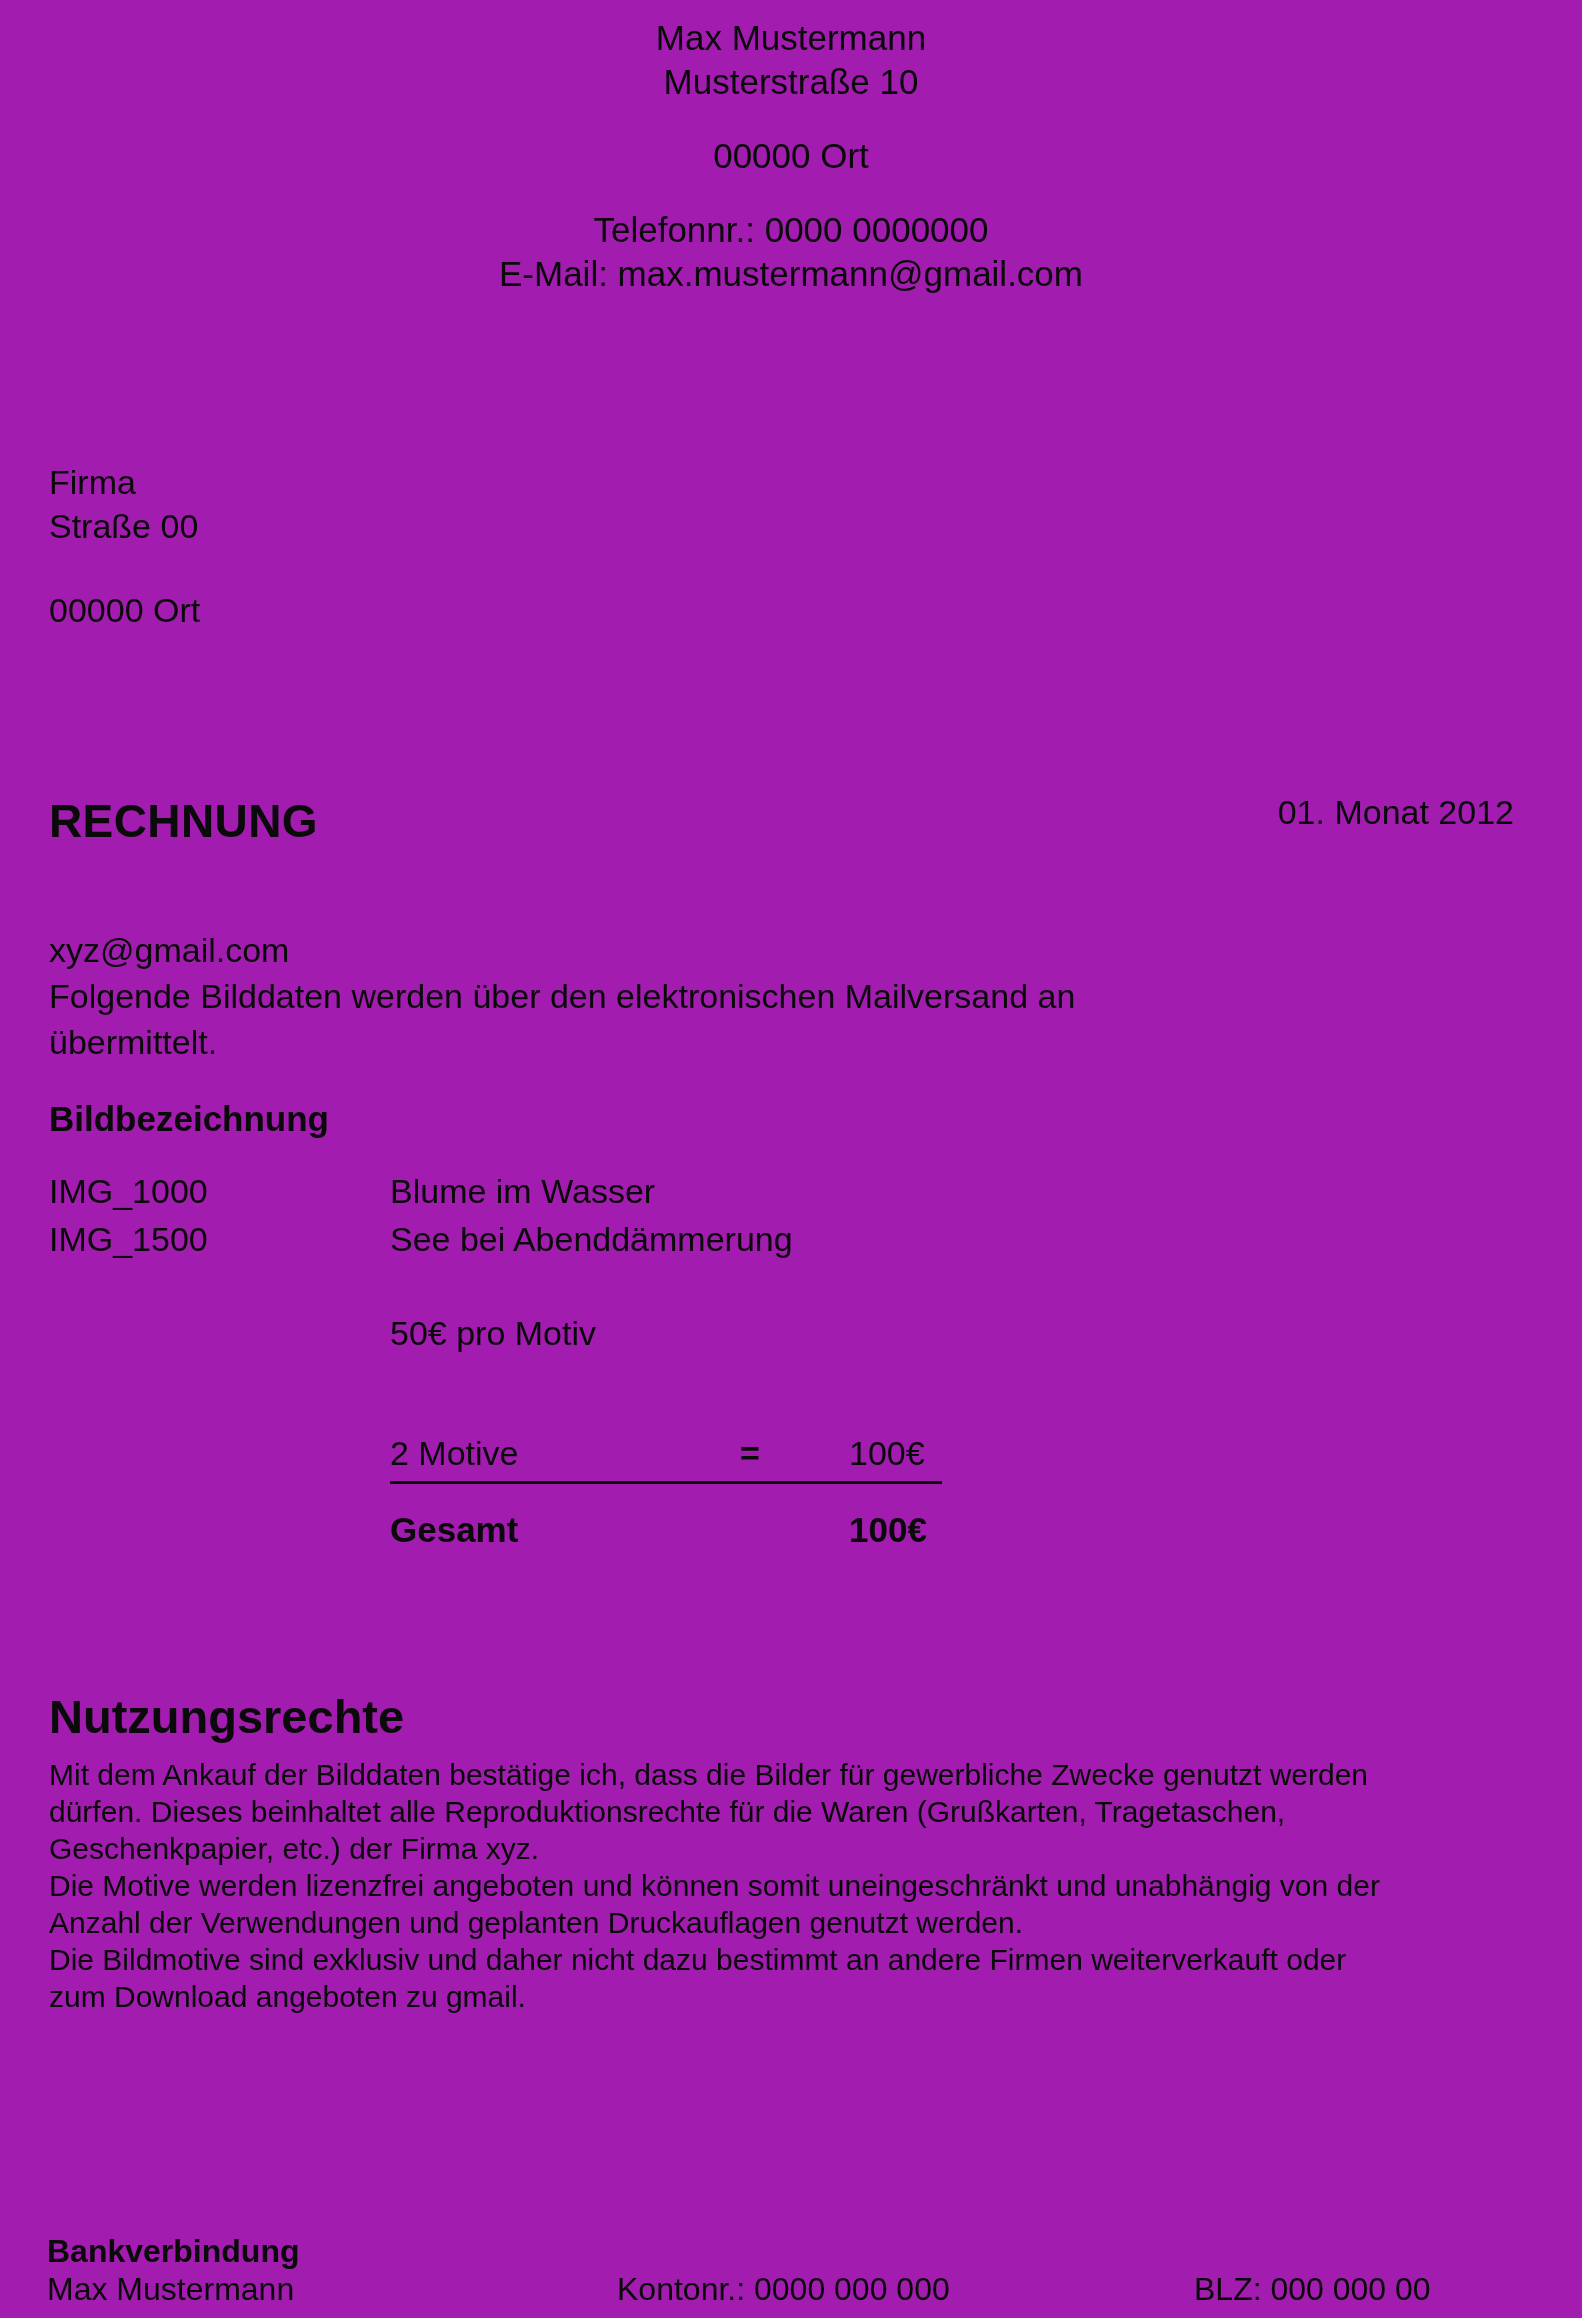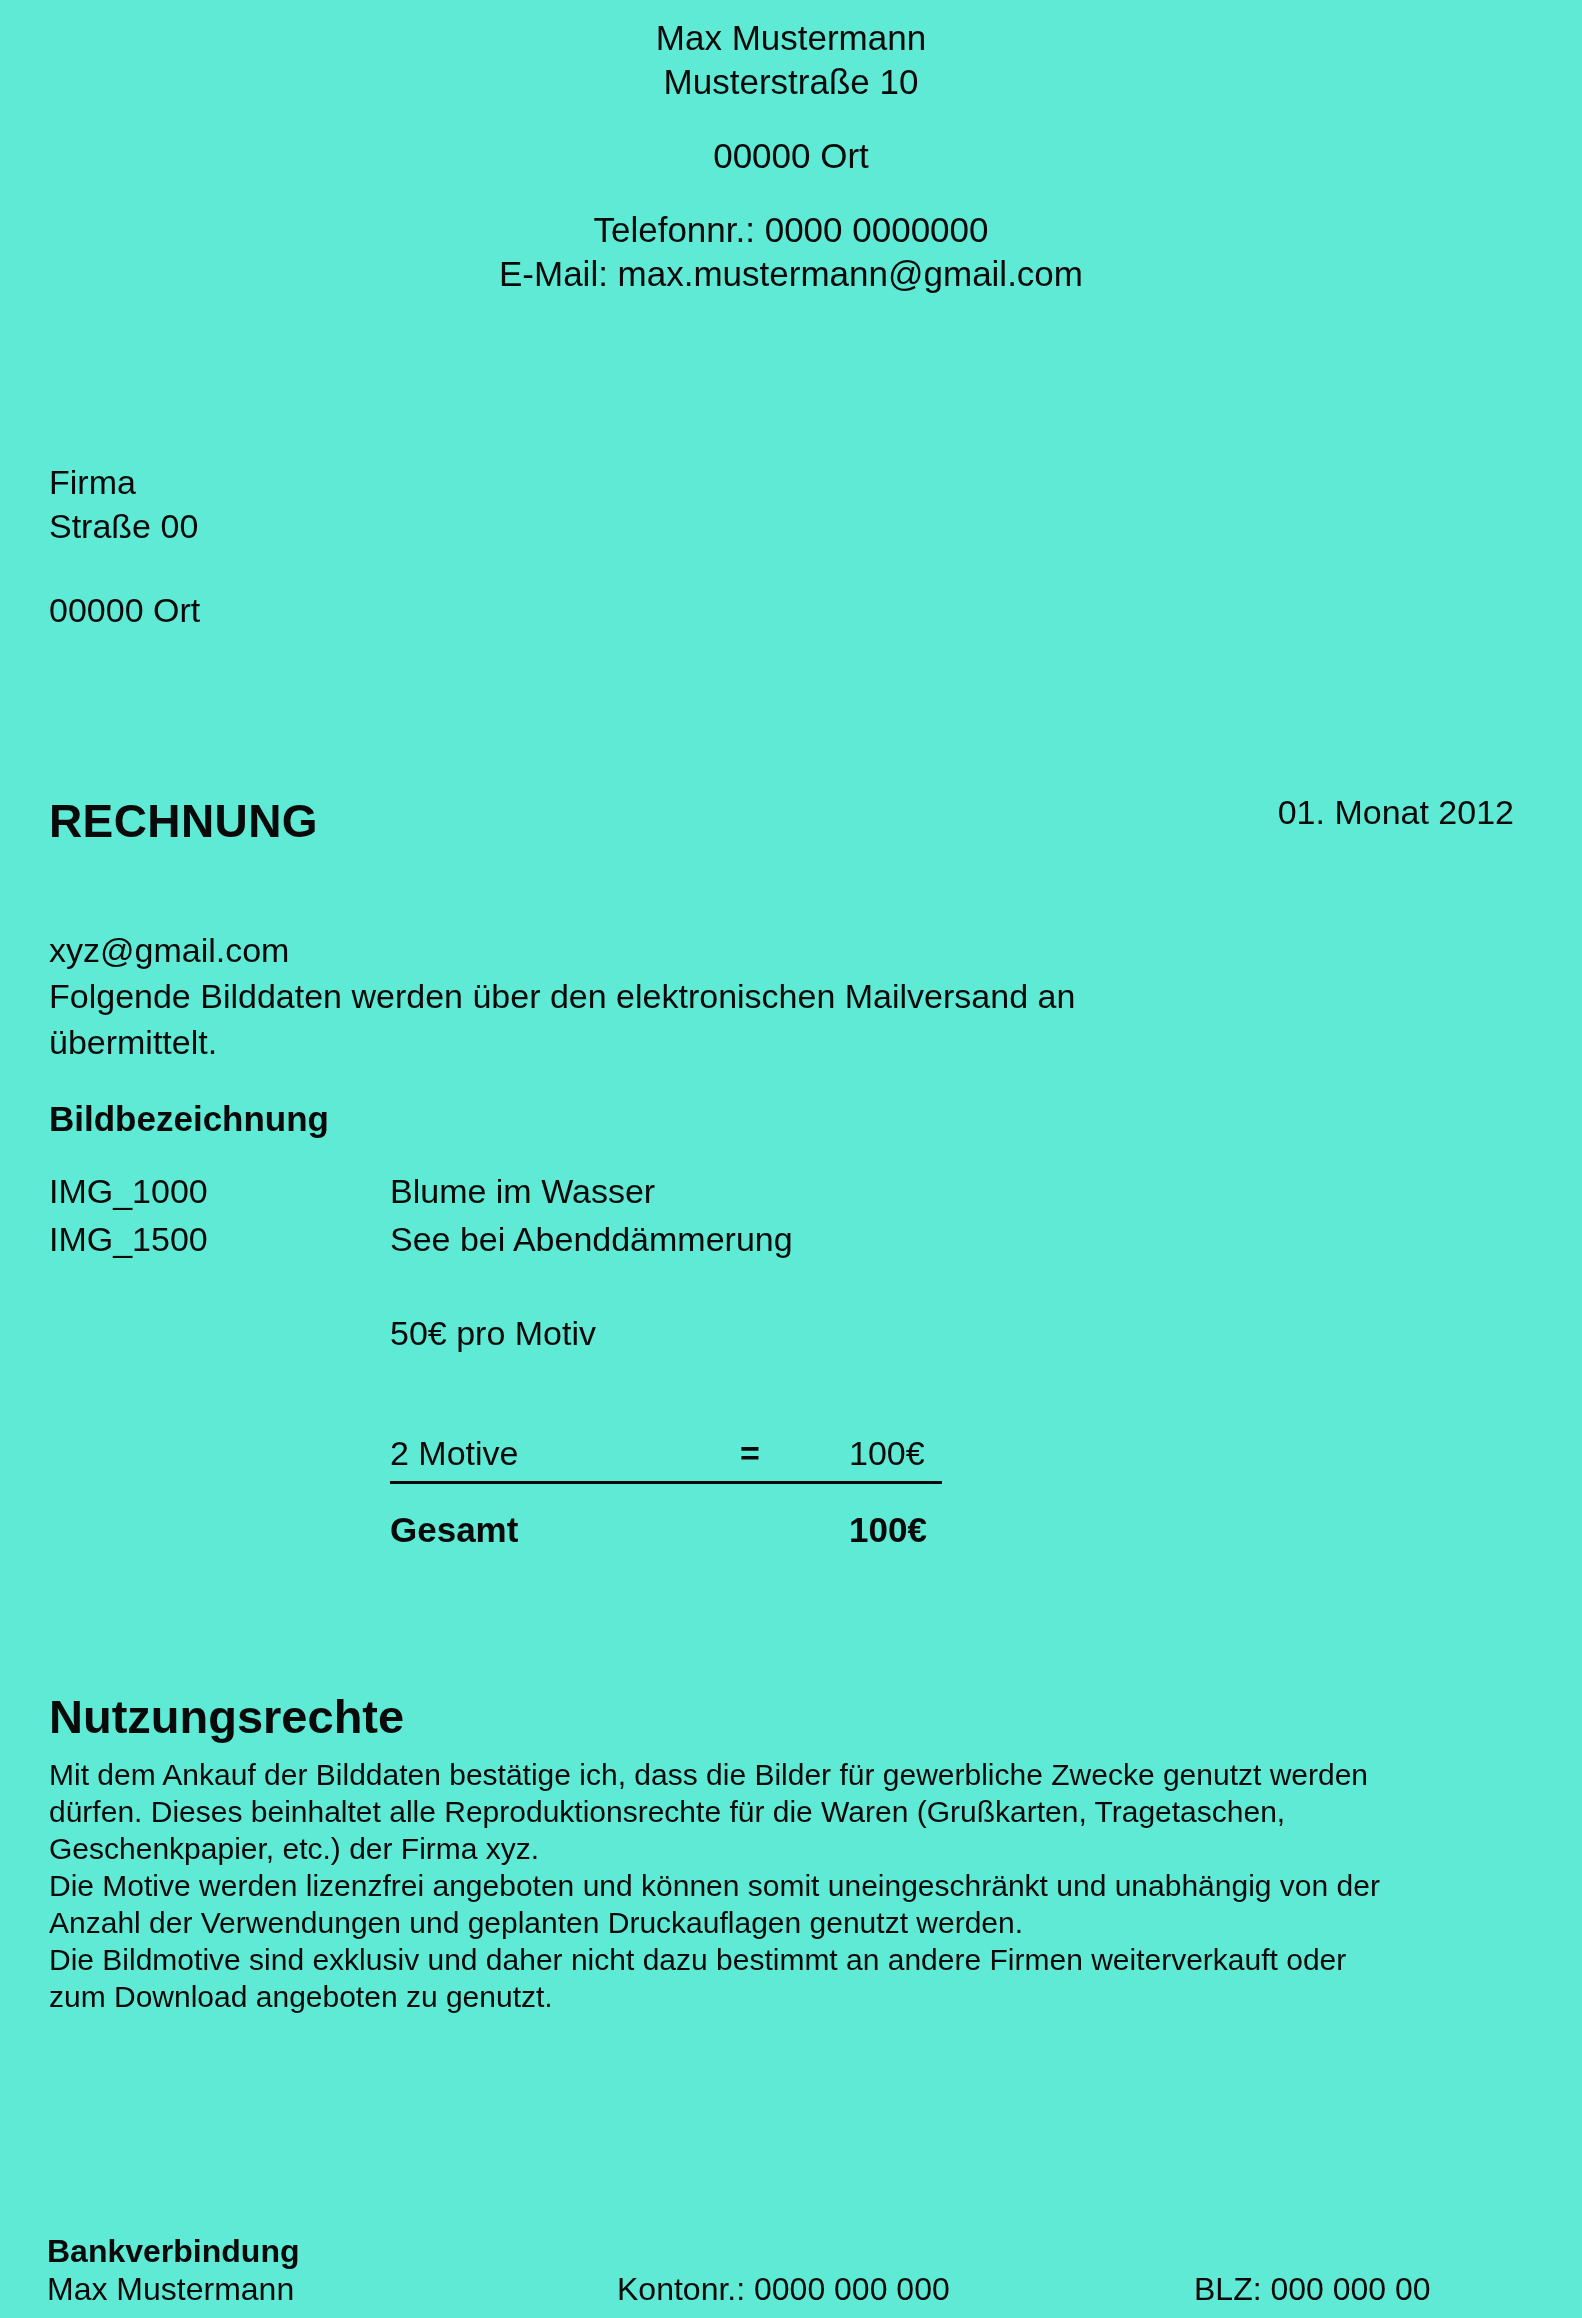--- a/index.html
+++ b/index.html
@@ -118,21 +118,21 @@
     width: 1488px; height: 40px;
     font-size: 32px;
   }
   .bank-holder { position: absolute; left: 0; top: 0; }
   .bank-account { position: absolute; left: 570px; top: 0; }
   .bank-blz { position: absolute; left: 1147px; top: 0; }
 </style>
 </head>
 <body>
 
-<div class="page" style="background: #5eead4; color: rgb(10, 10, 10);">
+<div class="page" style="background: #a21caf; color: rgb(10, 10, 10);">
 
   <div class="abs sender">
     <div>Max Mustermann</div>
     <div>Musterstraße 10</div>
     <div class="gap-sm"></div>
     <div>00000 Ort</div>
     <div class="gap-sm"></div>
     <div>Telefonnr.: 0000 0000000</div>
     <div>E-Mail: max.mustermann@gmail.com</div>
   </div>
@@ -182,21 +182,21 @@
 
   <div class="abs usage-heading">Nutzungsrechte</div>
 
   <div class="abs usage-text">
     <div>Mit dem Ankauf der Bilddaten bestätige ich, dass die Bilder für gewerbliche Zwecke genutzt werden</div>
     <div>dürfen. Dieses beinhaltet alle Reproduktionsrechte für die Waren (Grußkarten, Tragetaschen,</div>
     <div>Geschenkpapier, etc.) der Firma xyz.</div>
     <div>Die Motive werden lizenzfrei angeboten und können somit uneingeschränkt und unabhängig von der</div>
     <div>Anzahl der Verwendungen und geplanten Druckauflagen genutzt werden.</div>
     <div>Die Bildmotive sind exklusiv und daher nicht dazu bestimmt an andere Firmen weiterverkauft oder</div>
-    <div>zum Download angeboten zu genutzt.</div>
+    <div>zum Download angeboten zu gmail.</div>
   </div>
 
   <div class="abs bank-heading">Bankverbindung</div>
 
   <div class="abs bank-row">
     <span class="bank-holder">Max Mustermann</span>
     <span class="bank-account">Kontonr.: 0000 000 000</span>
     <span class="bank-blz">BLZ: 000 000 00</span>
   </div>
 

